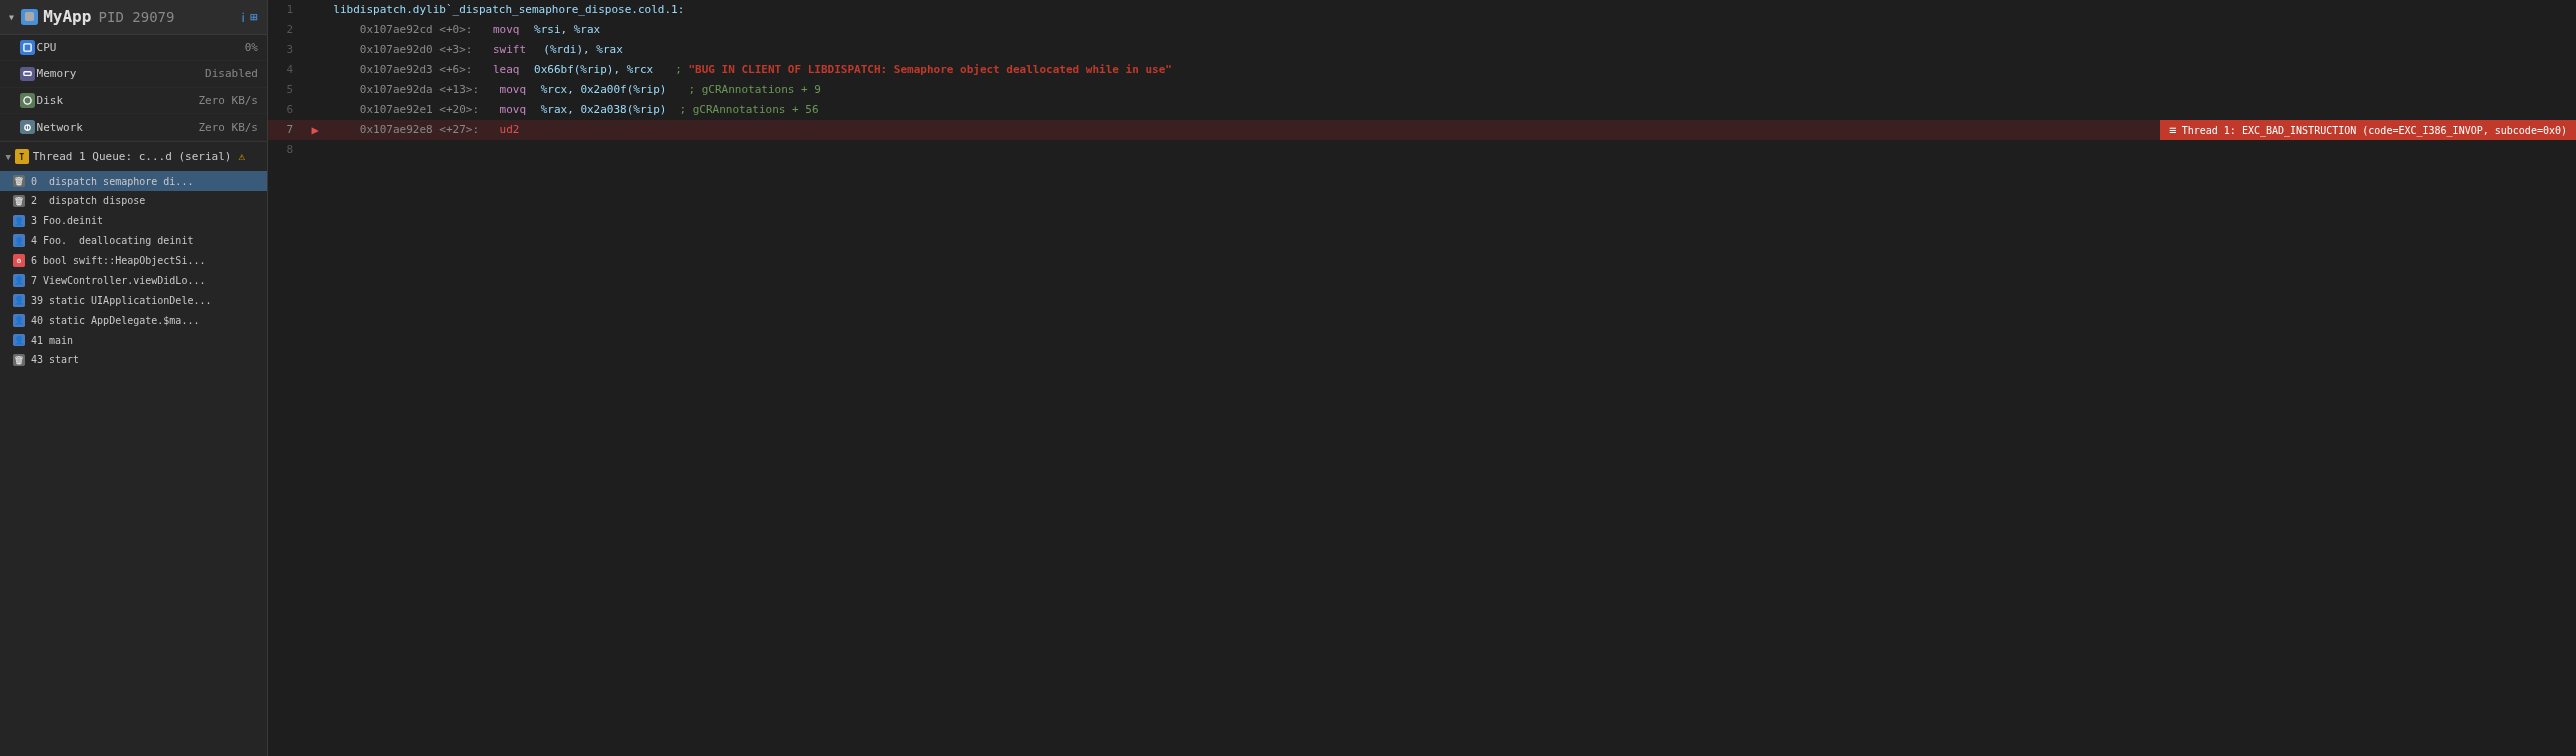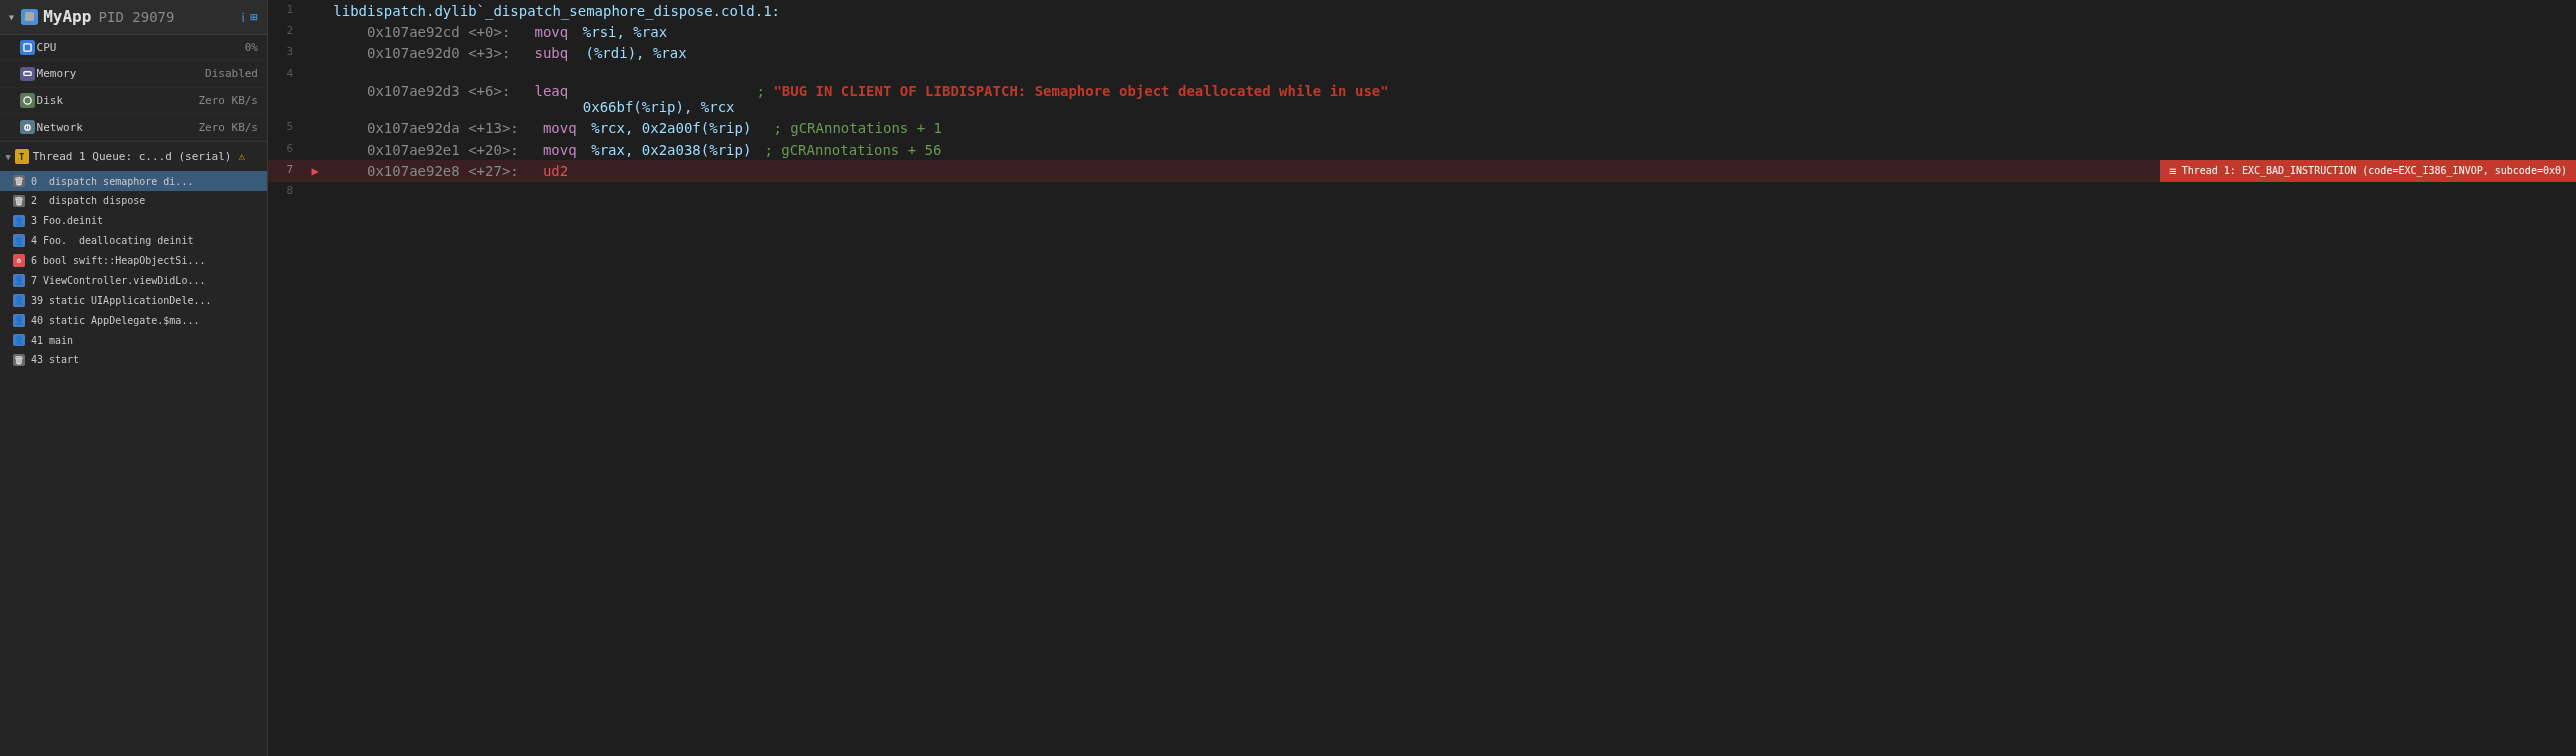--- a/index.html
+++ b/index.html
@@ -222,25 +222,24 @@
       align-items: center;
       justify-content: center;
       color: #e05050;
       font-size: 10px;
     }
 
     .code-content {
       flex: 1;
       padding: 2.7px 7.3px;
       font-family: 'Menlo', 'Monaco', monospace;
-      font-size: 14px;
+      font-size: 11px;
       white-space: pre;
       color: #c8c8c8;
       display: flex;
-      align-items: center;
       gap: 0;
     }
 
     .addr {
       color: #888;
     }
 
     .offset {
       color: #888;
     }
@@ -433,46 +432,46 @@
         <span style="margin-left:7.3px;"><span style="color:#9cdcfe;">%rsi, %rax</span></span>
       </span>
     </div>
 
     <div class="code-row">
       <span class="line-number">3</span>
       <span class="gutter"></span>
       <span class="code-content">
         <span class="addr">    0x107ae92d0</span>
         <span class="offset"> &lt;+3&gt;: </span>
-        <span class="mnemonic"> subq</span>
+        <span class="mnemonic"> swift</span>
         <span style="margin-left:10px;"><span style="color:#9cdcfe;">(%rdi), %rax</span></span>
       </span>
     </div>
 
     <div class="code-row">
       <span class="line-number">4</span>
       <span class="gutter"></span>
       <span class="code-content">
         <span class="addr">    0x107ae92d3</span>
         <span class="offset"> &lt;+6&gt;: </span>
         <span class="mnemonic leaq"> leaq</span>
-        <span style="margin-left:7.3px; color:#9cdcfe;margin-top:32px;">0x66bf(%rip), %rcx</span>
+        <span style="margin-left:7.3px; color:#9cdcfe;">0x66bf(%rip), %rcx</span>
         <span style="margin-left:22px; color:#6a9955;">; <span style="color:#c0392b; font-weight:600;">"BUG IN CLIENT OF LIBDISPATCH: Semaphore object deallocated while in use"</span></span>
       </span>
     </div>
 
     <div class="code-row">
       <span class="line-number">5</span>
       <span class="gutter"></span>
       <span class="code-content">
         <span class="addr">    0x107ae92da</span>
         <span class="offset"> &lt;+13&gt;: </span>
         <span class="mnemonic"> movq</span>
         <span style="margin-left:7.3px; color:#9cdcfe;">%rcx, 0x2a00f(%rip)</span>
-        <span style="margin-left:22px; color:#6a9955;">; gCRAnnotations + 1</span>
+        <span style="margin-left:22px; color:#6a9955;">; gCRAnnotations + 9</span>
       </span>
     </div>
 
     <div class="code-row">
       <span class="line-number">6</span>
       <span class="gutter"></span>
       <span class="code-content">
         <span class="addr">    0x107ae92e1</span>
         <span class="offset"> &lt;+20&gt;: </span>
         <span class="mnemonic"> movq</span>

